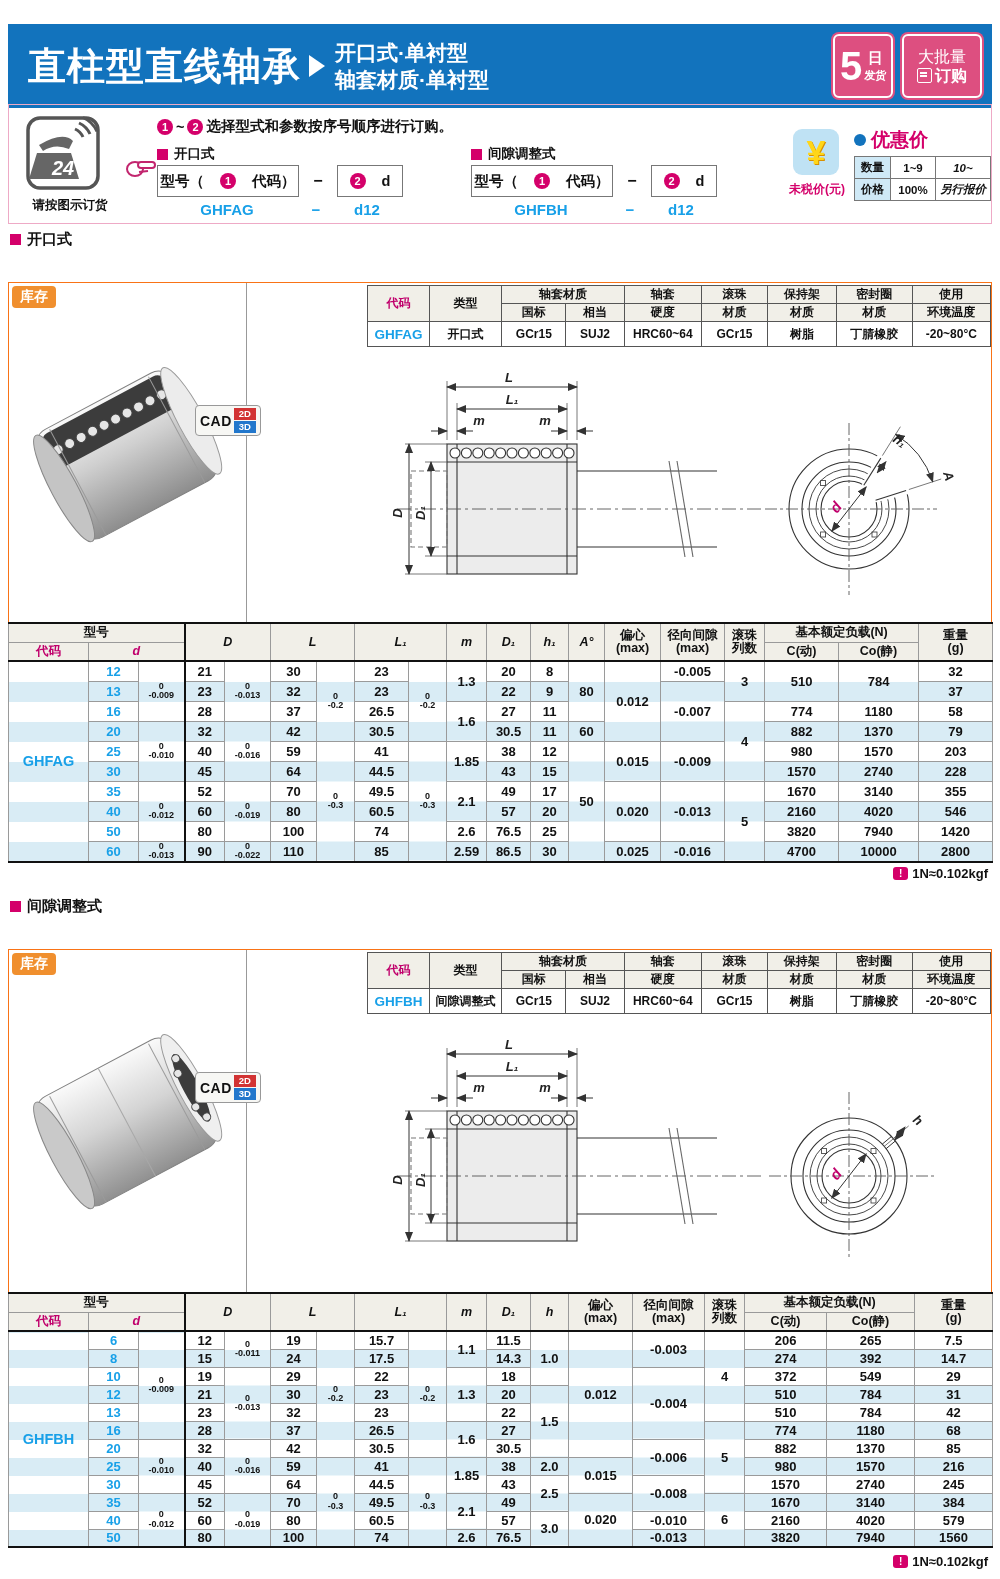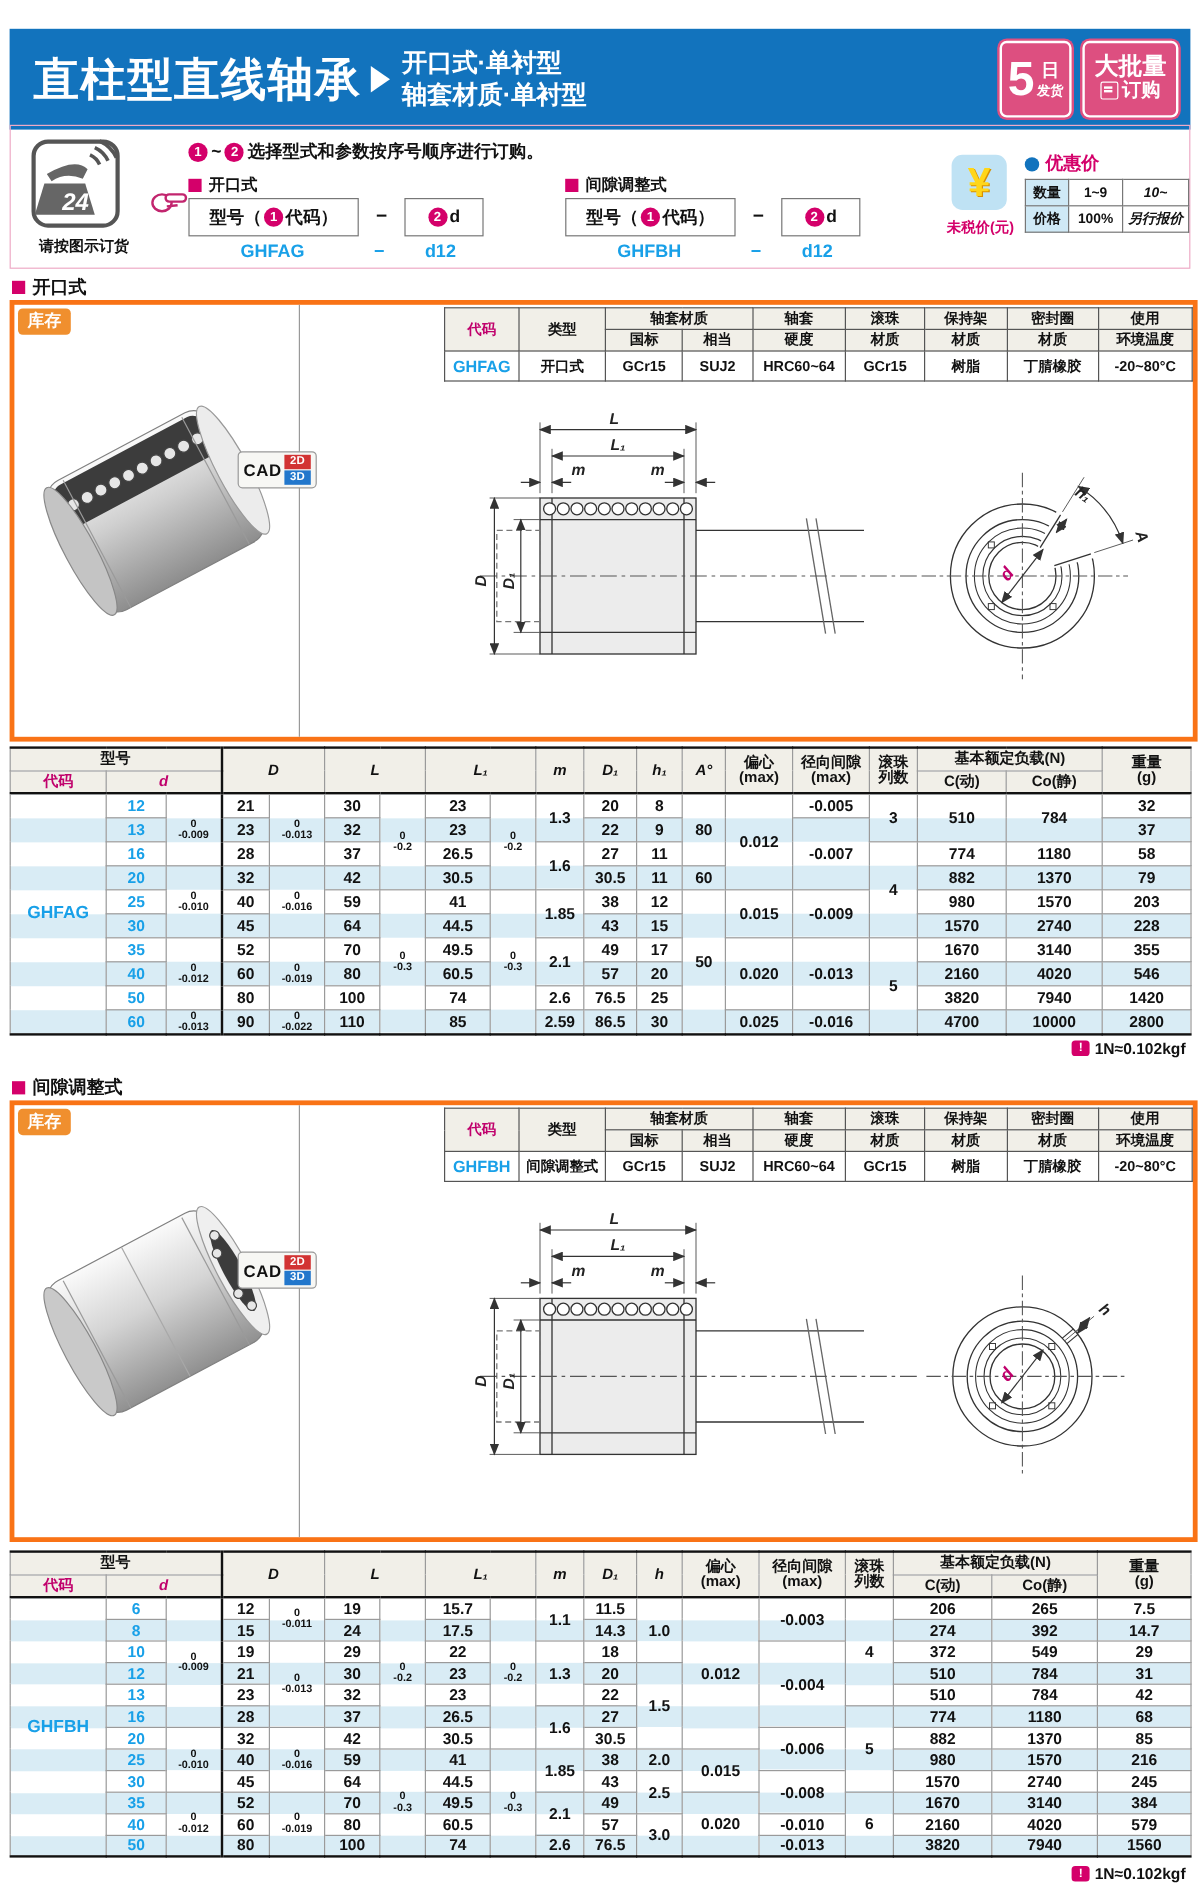--- a/index.html
+++ b/index.html
@@ -11,52 +11,52 @@
 .hdr-arrow{width:0;height:0;border-left:16px solid #fff;border-top:11px solid transparent;border-bottom:11px solid transparent;margin:0 10px 0 8px;}
 .hdr-sub{color:#fff;font-weight:bold;font-size:21px;line-height:27px;white-space:nowrap;}
 .badges{margin-left:auto;margin-right:10px;display:flex;gap:9px;}
 .badge{background:#dd4f80;border:2px solid #fff;box-shadow:0 0 0 2px #dd4f80;border-radius:6px;color:#fff;height:60px;display:flex;align-items:center;justify-content:center;}
 .badge5{width:56px;}
 .b5num{font-size:40px;font-weight:bold;line-height:40px;}
 .b5col{display:flex;flex-direction:column;align-items:center;margin-left:2px;}
 .b5col span:first-child{font-size:15px;font-weight:bold;}
 .b5col span:last-child{font-size:11px;font-weight:bold;}
 .badgeB{width:76px;flex-direction:column;}
-.bB1{font-size:20px;font-weight:bold;line-height:19px;}
+.bB1{font-size:16px;font-weight:normal;line-height:19px;}
 .bB2{font-size:16px;font-weight:bold;line-height:19px;display:flex;align-items:center;gap:3px;}
 .doc-ic{display:inline-block;width:13px;height:13px;border:1.5px solid #fff;border-radius:2px;position:relative;}
 .doc-ic::before{content:"";position:absolute;left:2px;top:3px;width:7px;height:1.5px;background:#fff;box-shadow:0 3px 0 #fff;}
 
 .order{left:8px;top:104px;width:982px;height:118px;border:1px solid #eeaac6;}
 .phone-cap{left:2px;top:92px;width:118px;text-align:center;font-weight:bold;font-size:12.5px;}
 .instr{left:148px;top:12px;display:flex;align-items:center;gap:3px;font-size:14.5px;font-weight:bold;}
 .circ{display:inline-flex;width:16px;height:16px;border-radius:50%;background:#d4006a;color:#fff;font-size:11px;font-weight:bold;align-items:center;justify-content:center;}
 .tlabel{display:flex;align-items:center;gap:6px;font-size:13.5px;font-weight:bold;}
 .msq{width:11px;height:11px;background:#d4006a;display:inline-block;}
 .fmt{display:flex;align-items:center;}
-.fbox{border:1px solid #777;height:30px;display:flex;align-items:center;justify-content:center;gap:2px;font-size:14.5px;font-weight:bold;background:#fff;}
+.fbox{border:1px solid #777;height:30px;display:flex;align-items:center;justify-content:center;gap:16px;font-size:14.5px;font-weight:bold;background:#fff;}
 .fb1{width:140px;}
 .fb2{width:64px;}
 .fdash{width:38px;text-align:center;font-size:16px;font-weight:bold;}
 .exrow{display:flex;color:#18a0e8;font-weight:bold;font-size:15px;}
 .exrow span{display:inline-block;text-align:center;}
 
 .yenbox{left:784px;top:24px;width:46px;height:46px;background:#bfe2f4;border-radius:9px;display:flex;align-items:center;justify-content:center;font-size:34px;font-weight:bold;color:#ffd619;text-shadow:1px 1px 0 #d89000;}
 .untax{left:766px;top:76px;width:84px;text-align:center;color:#d4006a;font-weight:bold;font-size:12px;}
 .prices{left:845px;top:22px;}
-.ptitle{display:flex;align-items:center;gap:5px;font-size:15px;font-weight:bold;color:#d4006a;margin-bottom:3px;}
+.ptitle{display:flex;align-items:center;gap:5px;font-size:19px;font-weight:bold;color:#d4006a;margin-bottom:3px;}
 .bluedot{width:12px;height:12px;border-radius:50%;background:#1273bd;display:inline-block;}
 .ptable{border-collapse:collapse;font-size:11.5px;font-weight:bold;}
 .ptable td{border:1px solid #777;height:21px;text-align:center;padding:0 3px;}
 .ptable .lb{background:#cfe9f6;width:34px;}
 .ptable td:nth-child(2){width:40px;}
 .ptable td:nth-child(3){width:56px;font-style:italic;}
 
 .secTitle{display:flex;align-items:center;gap:6px;font-size:15px;font-weight:bold;}
-.secBox{width:982px;height:360px;border:4px solid #f97316;}
+.secBox{width:982px;height:360px;border:1px solid #f97316;margin-top:32px;}
 .vdiv{position:absolute;left:237px;top:0;bottom:0;border-left:1px solid #999;}
 .stock{position:absolute;left:3px;top:3px;background:#f08f2e;color:#fff;font-weight:bold;font-size:14px;padding:2px 8px;border-radius:4px;}
 .cad{position:absolute;display:flex;align-items:center;gap:2px;border:1px solid #999;border-radius:4px;background:#f7f7f4;padding:2px 4px;}
 .cadtxt{font-size:14px;font-weight:bold;letter-spacing:.5px;}
 .cadcol{display:flex;flex-direction:column;gap:1px;}
 .cad2,.cad3{width:22px;height:12px;color:#fff;font-size:9.5px;font-weight:bold;text-align:center;line-height:12px;}
 .cad2{background:#d23333;}
 .cad3{background:#2277cc;}
 
 .spec{position:absolute;left:358px;top:2px;border-collapse:collapse;font-size:12px;font-weight:bold;text-align:center;}

